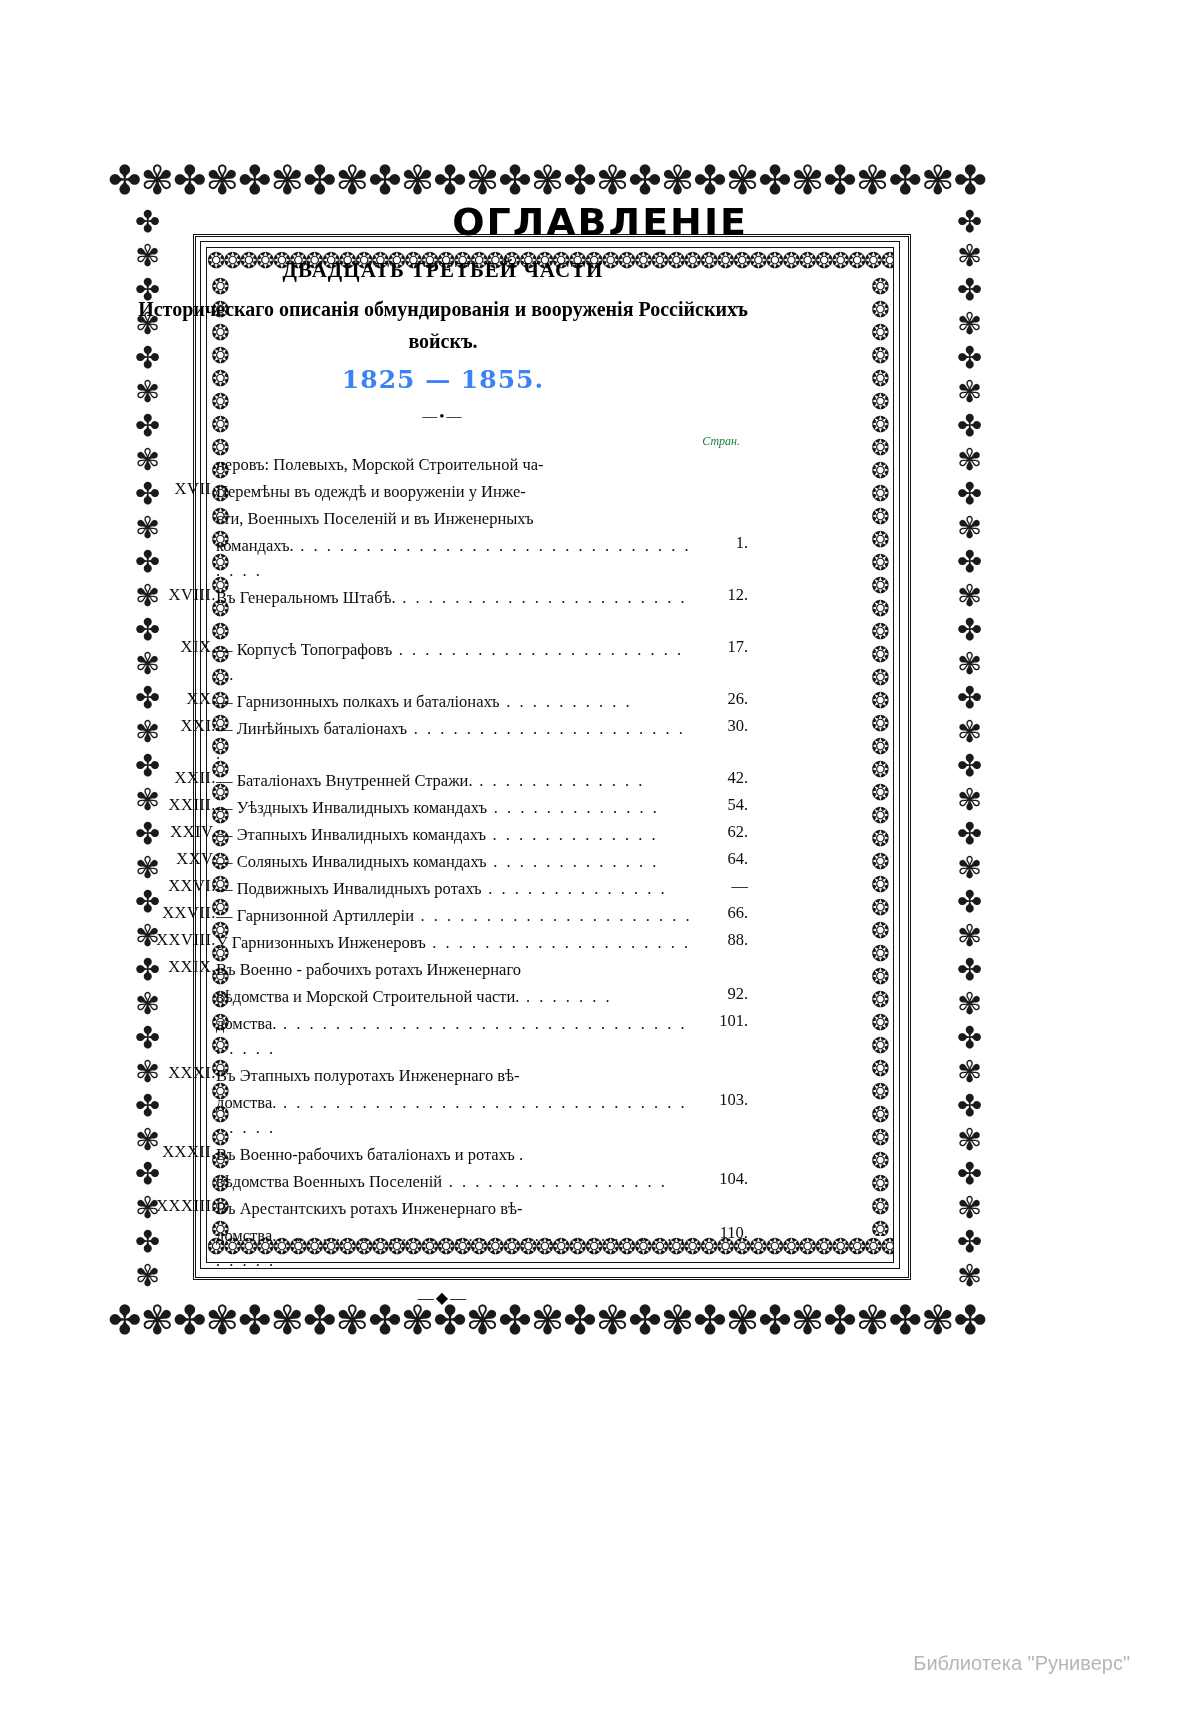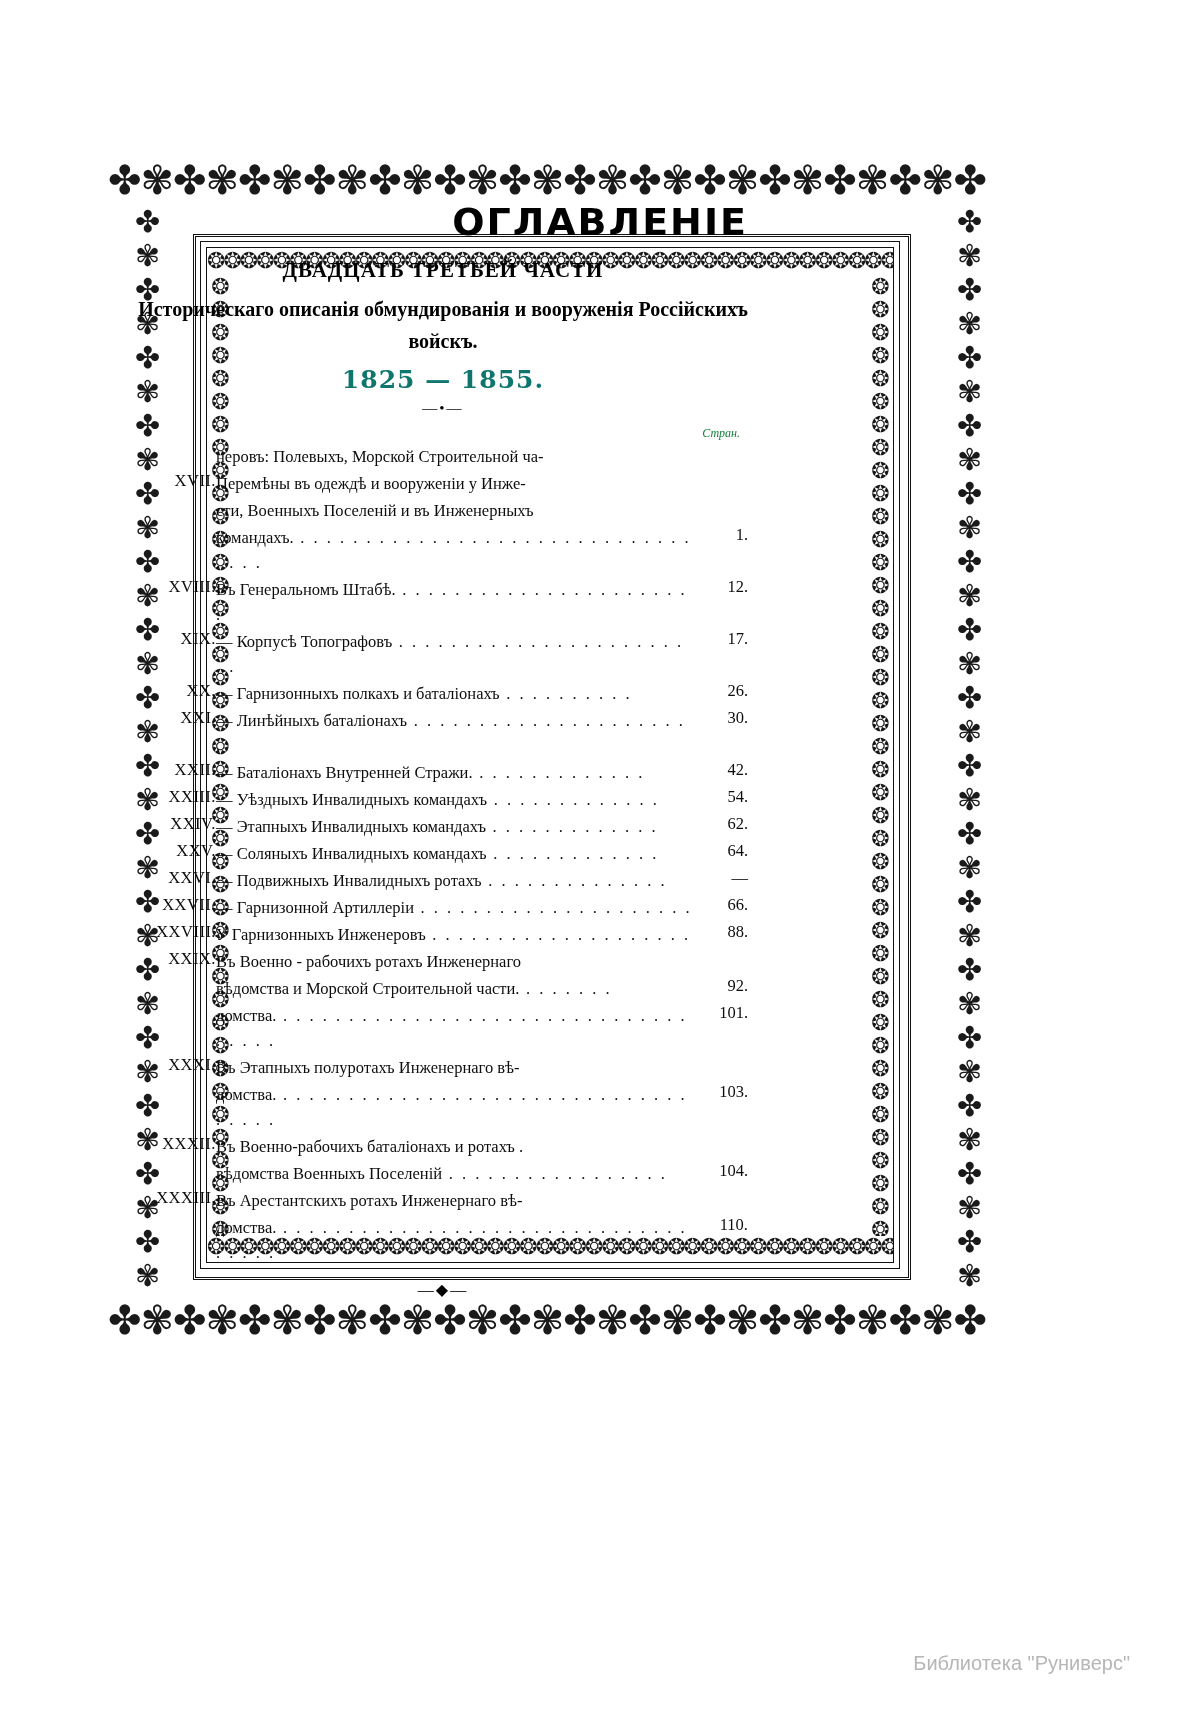--- a/index.html
+++ b/index.html
@@ -109,22 +109,22 @@
     line-height:32px;
     color:#000;
     margin:0 0 8px 0;
   }
   .title-years{
     text-align:center;
     font-family:"DejaVu Serif", serif;
     font-weight:bold;
     font-size:25px;
     letter-spacing:1px;
-    color:#0f766e;
-    margin:0 0 6px 0;
+    color:#3b82f6;
+    margin:0 0 14px 0;
   }
   .sep{
     text-align:center;
     font-size:15px;
     color:#000;
     letter-spacing:2px;
     margin:2px 0 10px 0;
     height:16px;
   }
   .pages-label{

